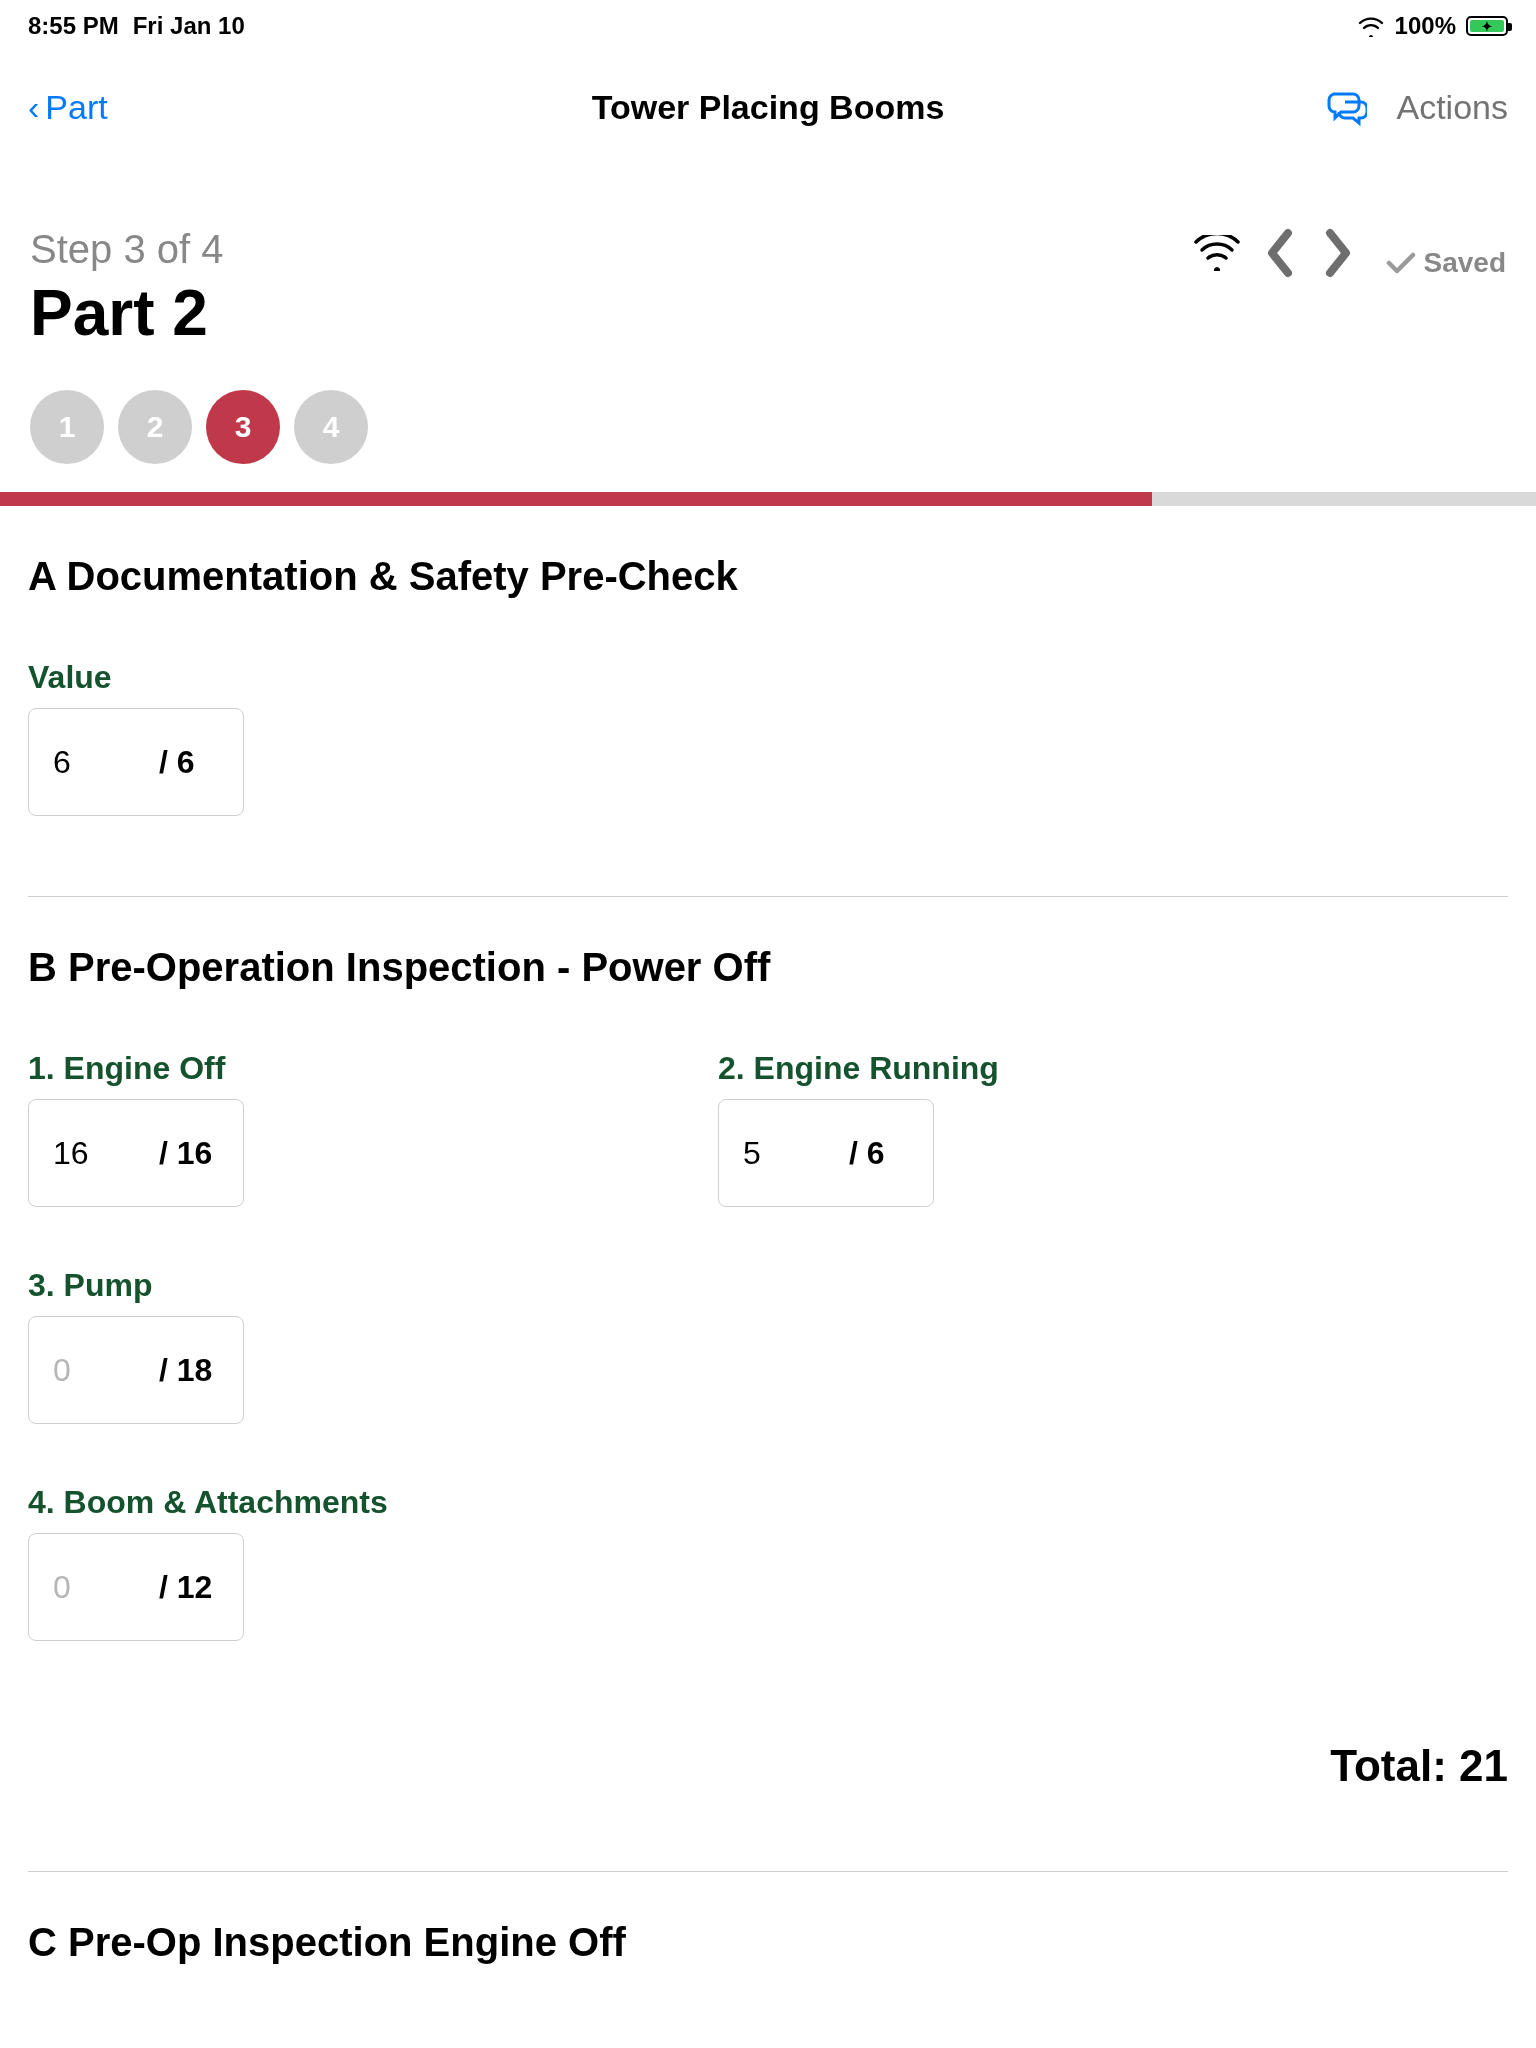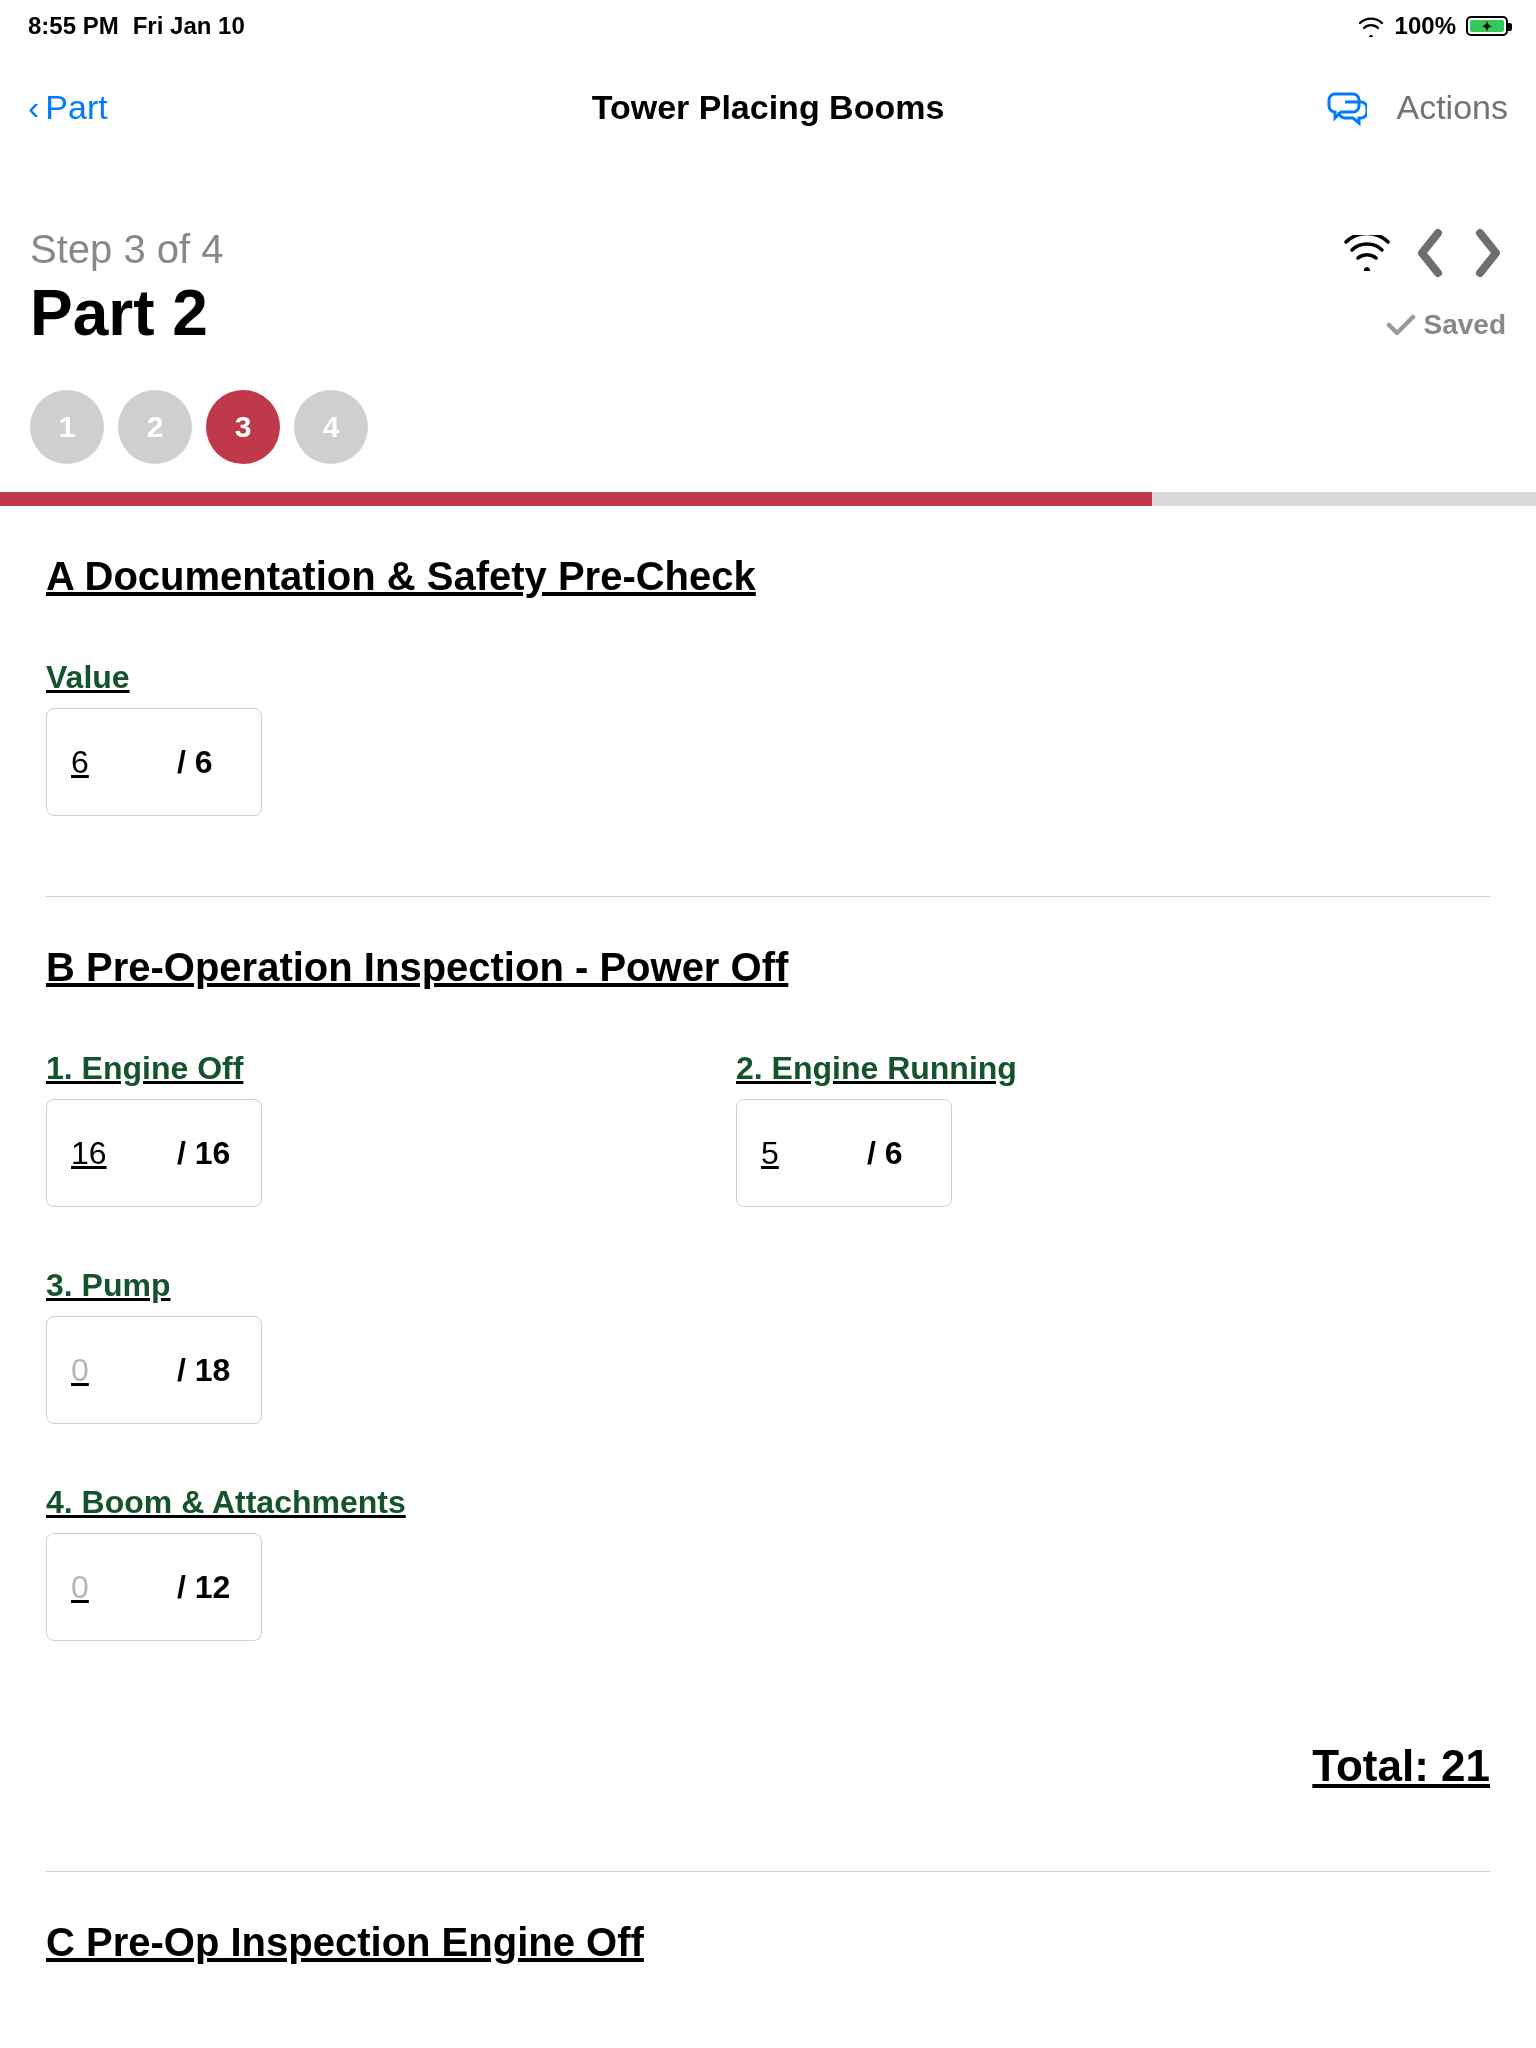--- a/index.html
+++ b/index.html
@@ -65,21 +65,21 @@
 
   
   .step-header {
     display: flex;
     justify-content: space-between;
     align-items: flex-start;
     padding: 80px 30px 10px 30px;
   }
   .step-label { color: #888; font-size: 40px; font-weight: 500; }
   .part-title { font-size: 64px; font-weight: 800; margin-top: 4px; }
-  .header-right { display: flex; flex-direction: column; align-items: flex-end; gap: 30px; }
+  .header-right { display: flex; align-items: flex-end; gap: 30px; }
   .icon-row { display: flex; align-items: center; gap: 22px; }
   .wifi-large { width: 46px; height: 36px; }
   .nav-chevron {
     width: 36px; height: 52px;
   }
   .saved-row { display: flex; align-items: center; gap: 8px; color: #888; font-size: 28px; font-weight: 600; }
   .check-icon { width: 30px; height: 24px; }
 
   
   .step-dots { display: flex; gap: 14px; padding: 30px 30px 28px 30px; }
@@ -93,21 +93,21 @@
   
   .progress-bar {
     width: 100%; height: 14px; background: #d9d9d9;
     position: relative;
   }
   .progress-fill {
     height: 100%; background: #c0394b;
   }
 
   
-  .content { padding: 0 46px; text-decoration: underline; }
+  .content { padding: 0 28px; }
   .section-title { font-size: 40px; font-weight: 800; margin-top: 48px; }
   .section-divider { border: none; border-top: 1px solid #d0d0d0; margin-top: 80px; }
 
   .field-label { color: #14532d; font-size: 32px; font-weight: 700; margin-top: 60px; }
 
   .value-box {
     border: 1.5px solid #cfcfcf; border-radius: 8px;
     width: 216px; height: 108px; margin-top: 12px;
     display: flex; align-items: center;
     position: relative;

